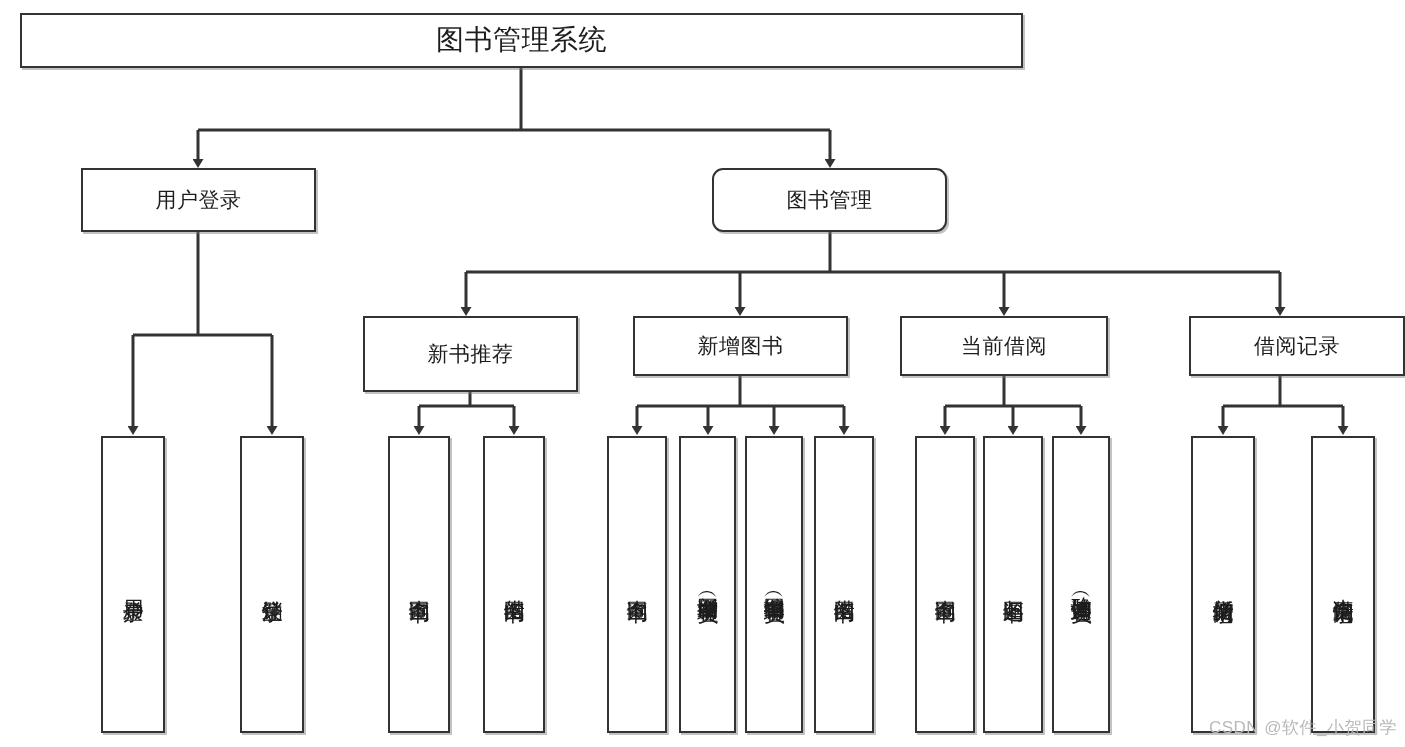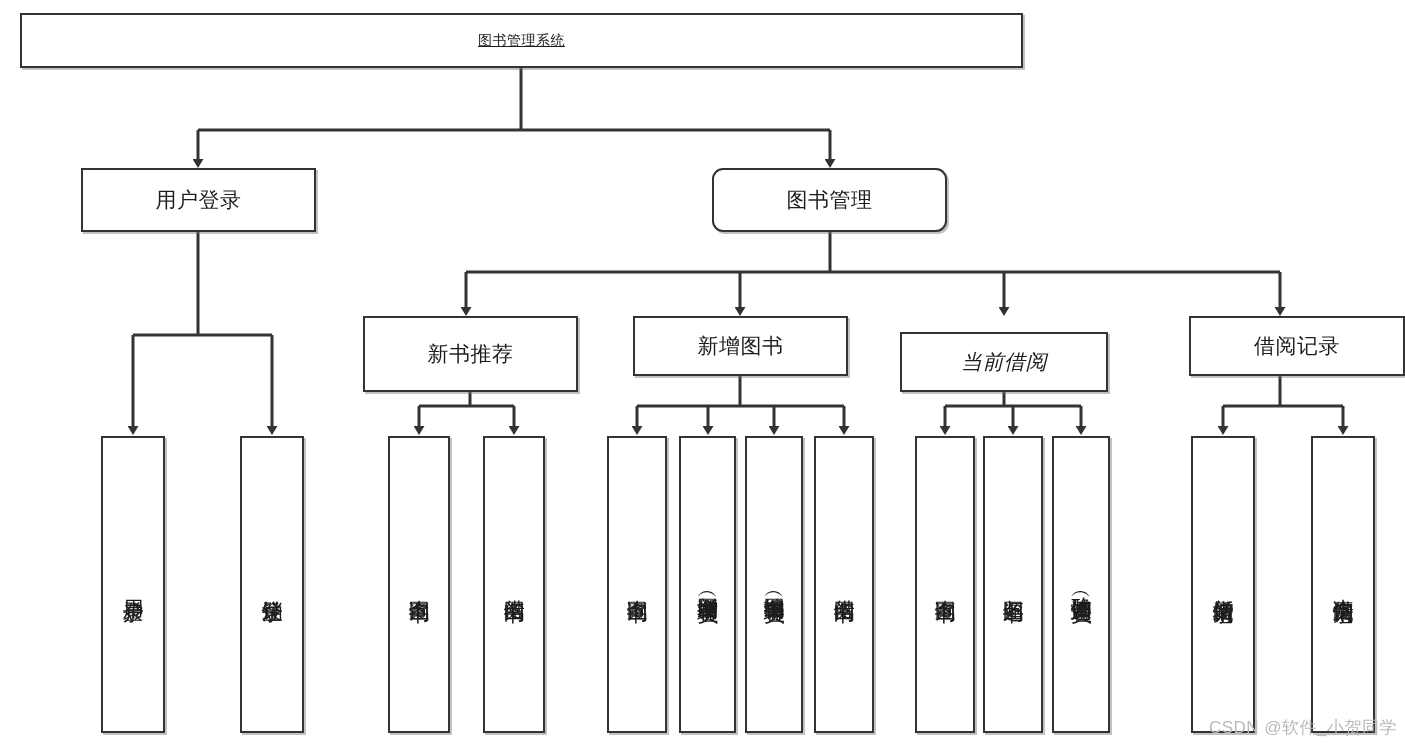--- a/index.html
+++ b/index.html
@@ -37,21 +37,21 @@
     text-align: center;
     box-shadow: 2px 2px 0 rgba(120,120,120,0.45);
   }
   .node .label {
     font-size: 21px;
     line-height: 1.15;
     letter-spacing: 0.5px;
     color: #1d1d1d;
     white-space: nowrap;
   }
-  .node.root .label { font-size: 14px; text-decoration: underline; }
+  .node.root .label { font-size: 28px; }
   .node.leaf {
     align-items: center;
     justify-content: center;
   }
   .node.leaf .label {
     writing-mode: vertical-rl;
     text-orientation: upright;
     white-space: normal;
     font-size: 21px;
     line-height: 1.35;
@@ -133,21 +133,21 @@
   <div class="node" style="left:712px; top:168px; width:235px; height:64px;border-radius:11px;">
     <span class="label">图书管理</span>
   </div>
 
   <div class="node" style="left:363px; top:316px; width:215px; height:76px;">
     <span class="label">新书推荐</span>
   </div>
   <div class="node" style="left:633px; top:316px; width:215px; height:60px;">
     <span class="label">新增图书</span>
   </div>
-  <div class="node" style="left:900px; top:332px; width:208px; height:60px;font-style:italic;">
+  <div class="node" style="left:900px; top:316px; width:208px; height:60px;">
     <span class="label">当前借阅</span>
   </div>
   <div class="node" style="left:1172px; top:316px; width:216px; height:60px;margin-left:17px;">
     <span class="label">借阅记录</span>
   </div>
 
   <div class="node leaf" style="left:101px; top:436px; width:64px; height:297px;">
     <span class="label">用户登录</span>
   </div>
   <div class="node leaf" style="left:240px; top:436px; width:64px; height:297px;">

